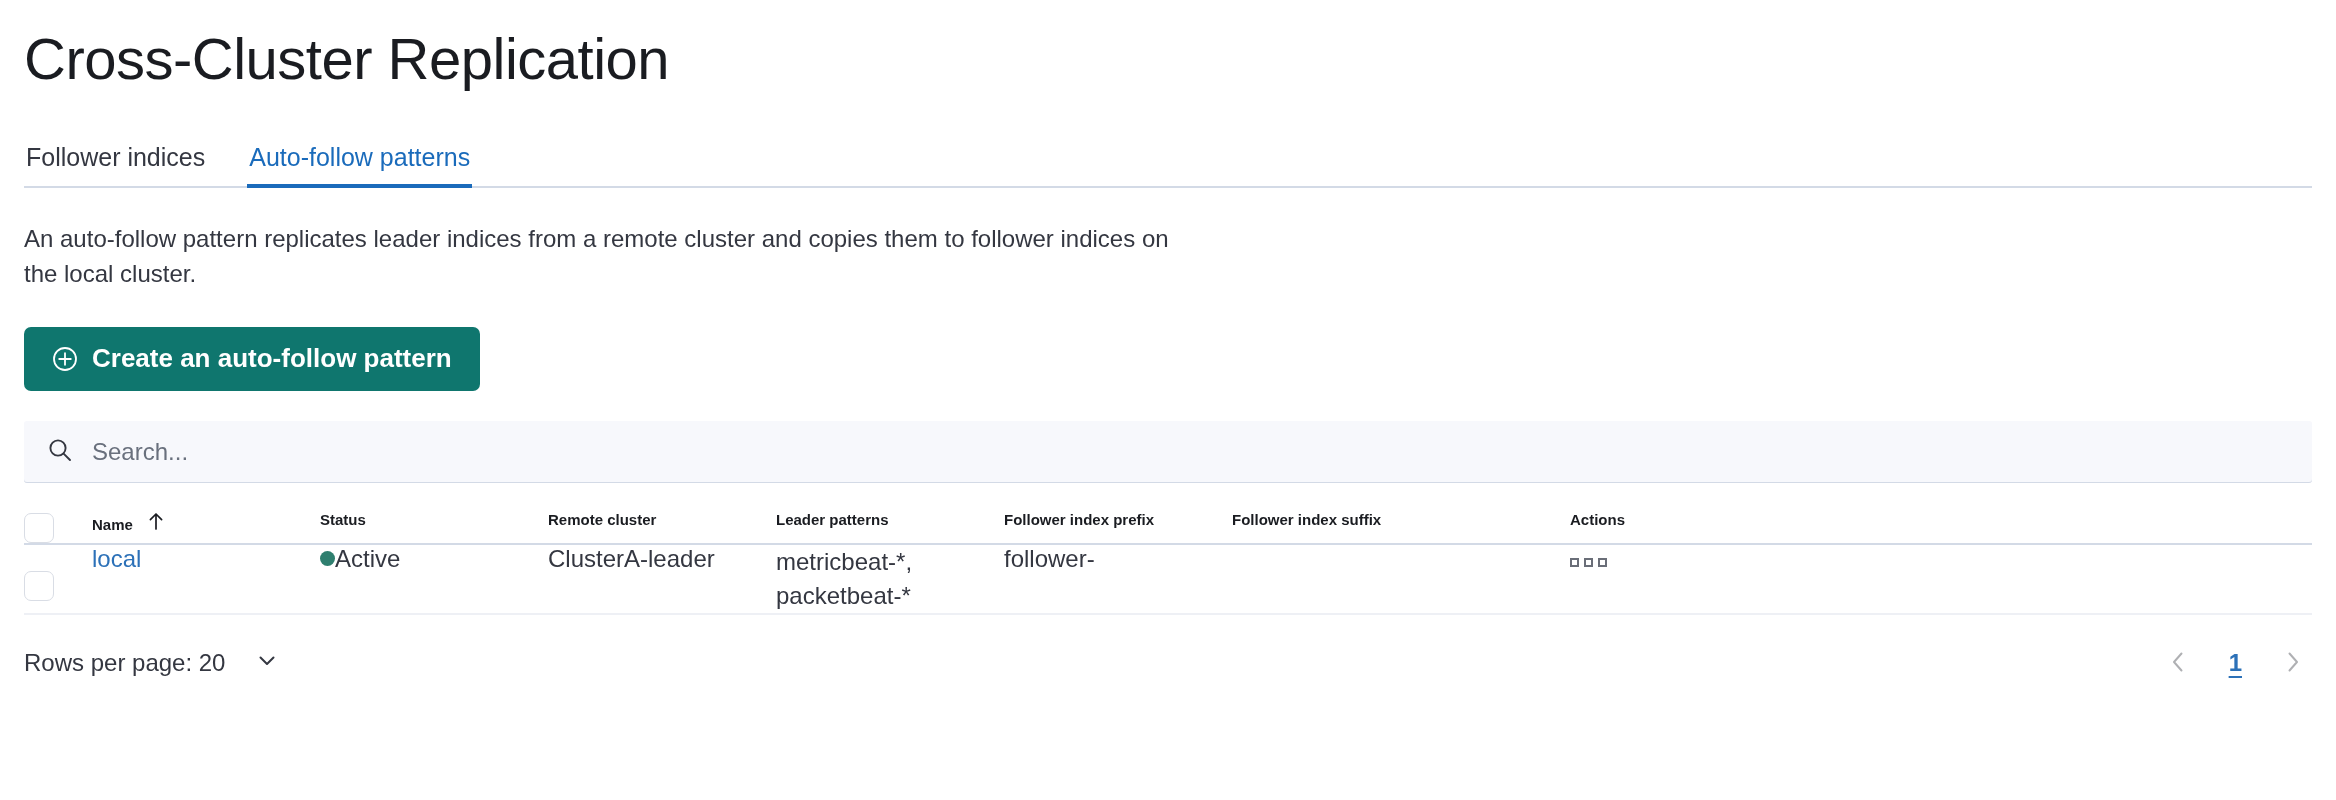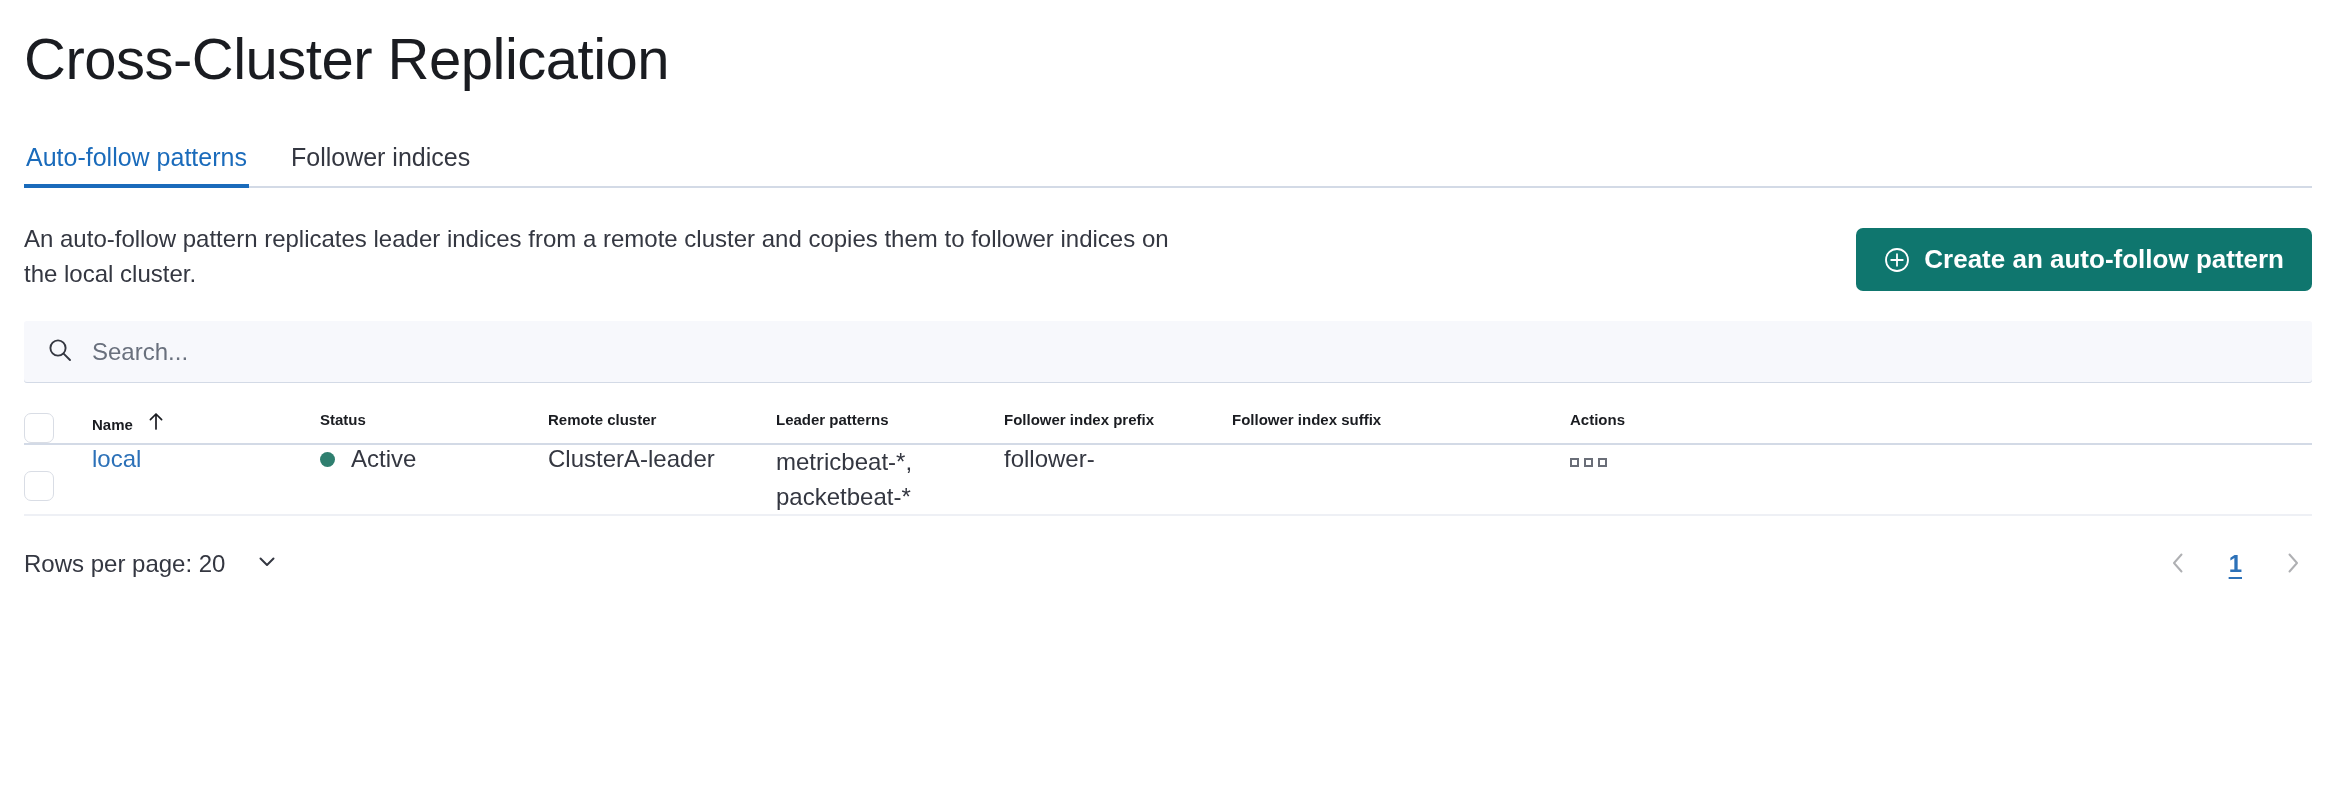--- a/index.html
+++ b/index.html
@@ -71,24 +71,25 @@
     left: 0;
     right: 0;
     bottom: 0;
     height: 4px;
     background: #1a6bbb;
   }
 
   
   .intro-row {
     display: flex;
-    align-items: flex-end;
+    align-items: flex-start;
     justify-content: space-between;
     margin-top: 34px;
     gap: 40px;
+    flex-direction: column;
   }
   .intro-text {
     font-size: 24px;
     line-height: 1.45;
     color: #343741;
     max-width: 1160px;
   }
   .create-btn {
     flex: none;
     display: inline-flex;
@@ -184,21 +185,21 @@
 
   tbody td { padding-top: 22px; padding-bottom: 26px; font-size: 24px; color: #343741; }
   tbody td.col-check { padding-top: 24px; }
 
   .name-link {
     color: #2c71b8;
     text-decoration: none;
     cursor: pointer;
     font-size: 24px;
   }
-  .status-cell { display: flex; align-items: center; gap: 16px; }
+  .status-cell { display: flex; align-items: center; gap: 0; }
   .status-dot {
     width: 15px; height: 15px; border-radius: 50%;
     background: #2f7f6f; flex: none;
   }
   .multiline { line-height: 1.42; }
 
   .actions-btn {
     display: inline-flex;
     gap: 5px;
     align-items: center;
@@ -261,22 +262,22 @@
   }
 </style>
 </head>
 <body>
 
 <div class="page">
 
   <h1 class="page-title">Cross-Cluster Replication</h1>
 
   <div class="tabs">
+    <div class="tab">Follower indices</div>
     <div class="tab active">Auto-follow patterns</div>
-    <div class="tab">Follower indices</div>
   </div>
 
   <div class="intro-row">
     <div class="intro-text">An auto-follow pattern replicates leader indices from a remote cluster and copies them to follower indices on the local cluster.</div>
     <button class="create-btn">
       <span>
         <svg width="26" height="26" viewBox="0 0 26 26" fill="none" aria-hidden="true">
           <circle cx="13" cy="13" r="11" stroke="#ffffff" stroke-width="1.8"></circle>
           <path d="M13 7.2v11.6M7.2 13h11.6" stroke="#ffffff" stroke-width="1.8" stroke-linecap="round"></path>
         </svg>

